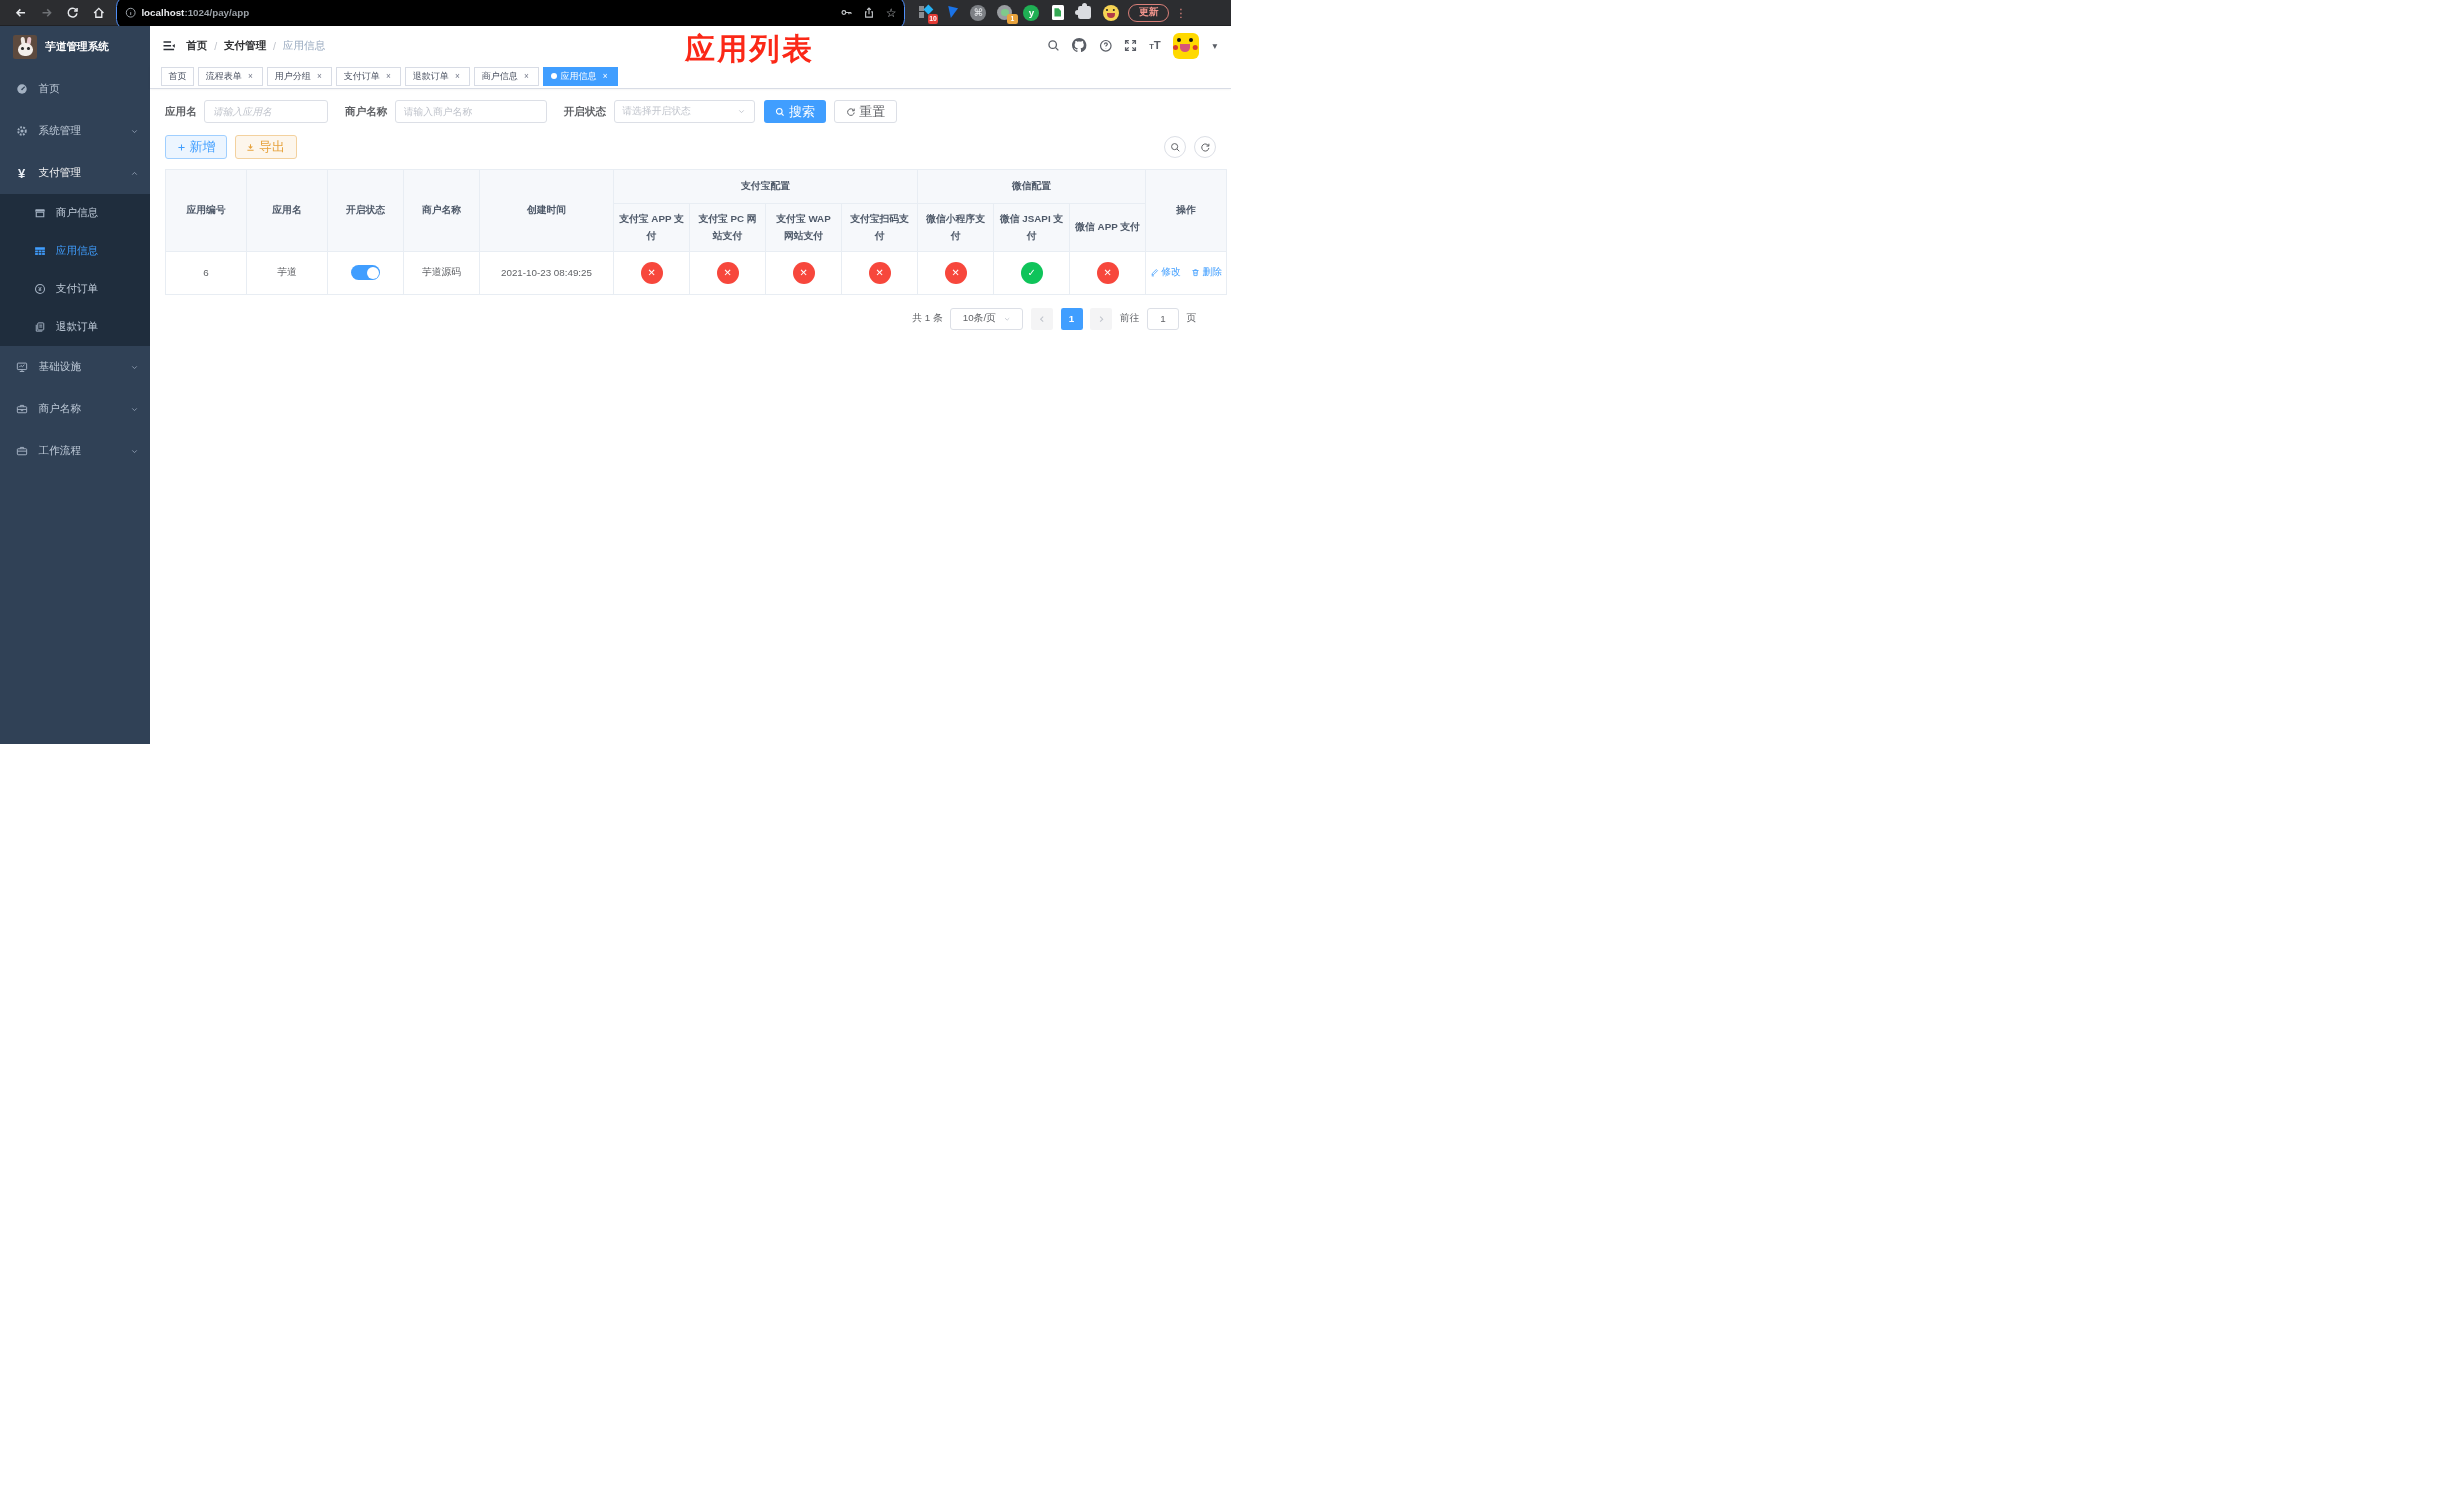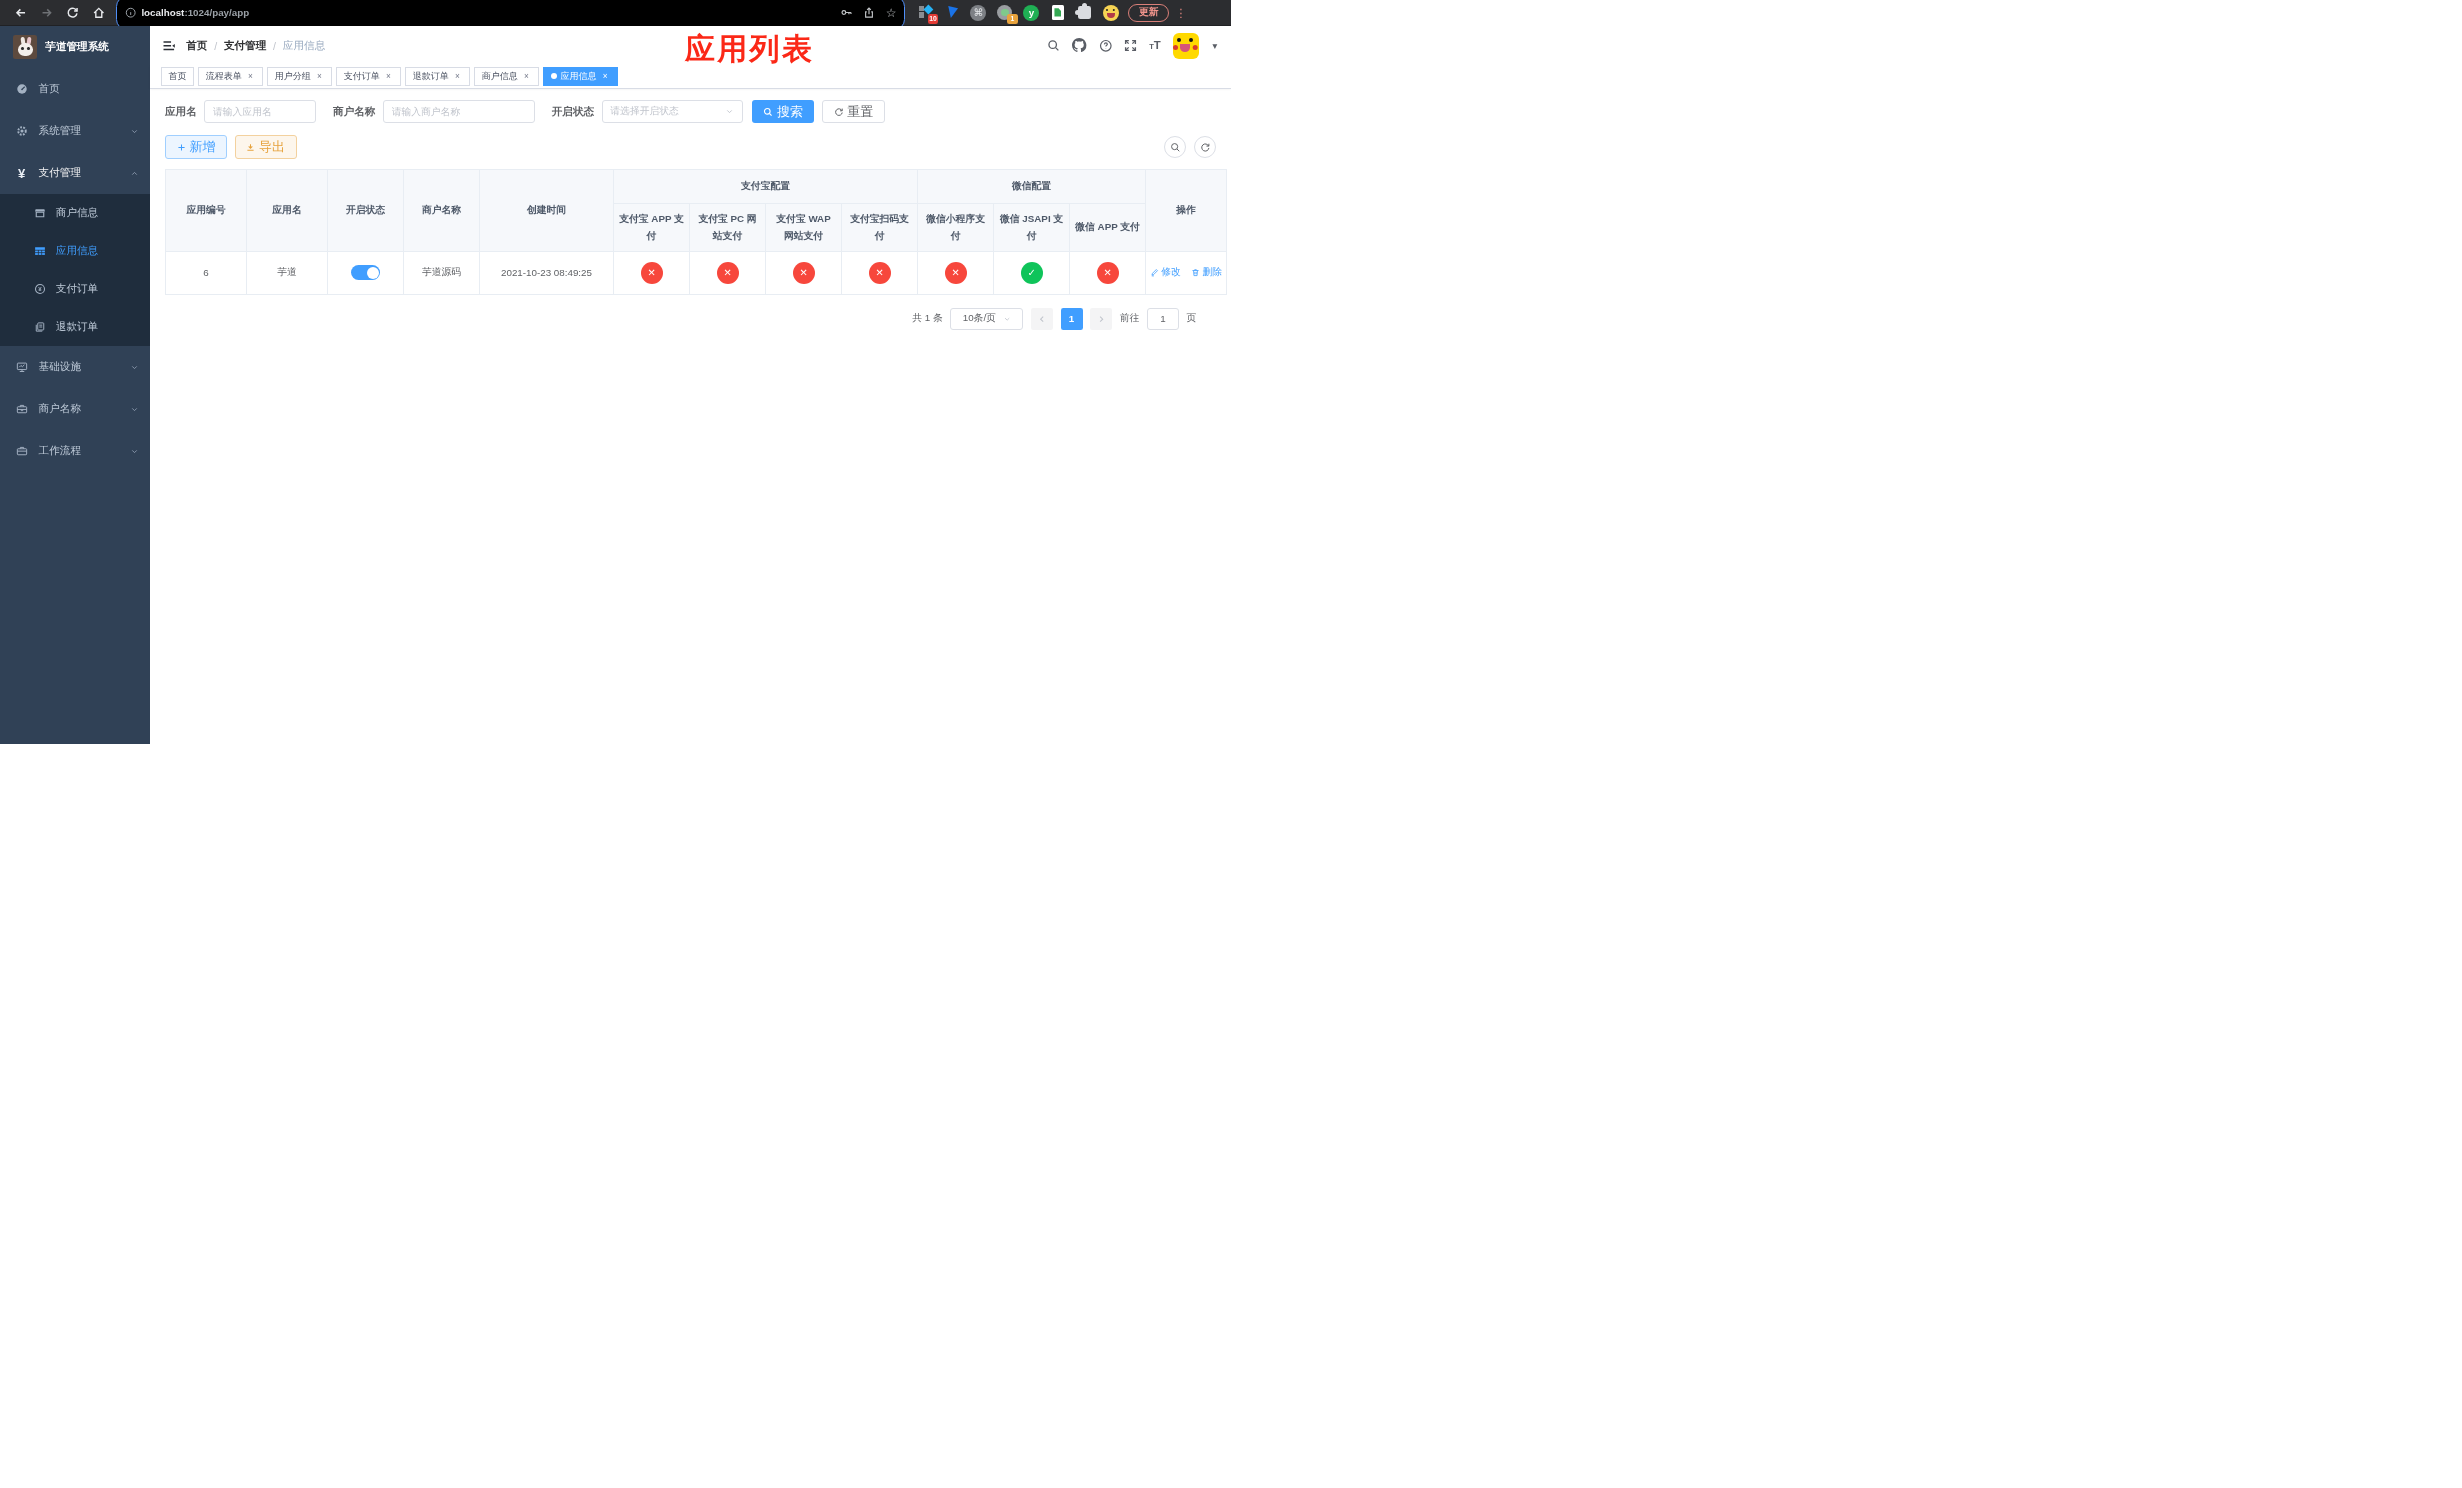--- a/index.html
+++ b/index.html
@@ -478,21 +478,21 @@
           <span class="dot"></span>
           <span>应用信息</span>
           <span class="x">×</span>
         </span>
     </div>
 
     <div class="content">
 
       <div class="filters">
         <span class="f-label">应用名</span>
-        <input class="f-input" style="width: 112px;" placeholder="请输入应用名">
+        <input class="f-input" style="width: 124px; font-style: italic;" placeholder="请输入应用名">
         <span class="f-label">商户名称</span>
         <input class="f-input" style="width: 152px;" placeholder="请输入商户名称">
         <span class="f-label">开启状态</span>
         <div class="f-select">
           <span class="ph">请选择开启状态</span>
           <span class="sel-chev">
             <svg width="9" height="9" viewBox="0 0 16 16" fill="none" stroke="currentColor" stroke-width="1.6">
                 <path d="M4 6l4 4 4-4"></path>
               </svg>
           </span>

